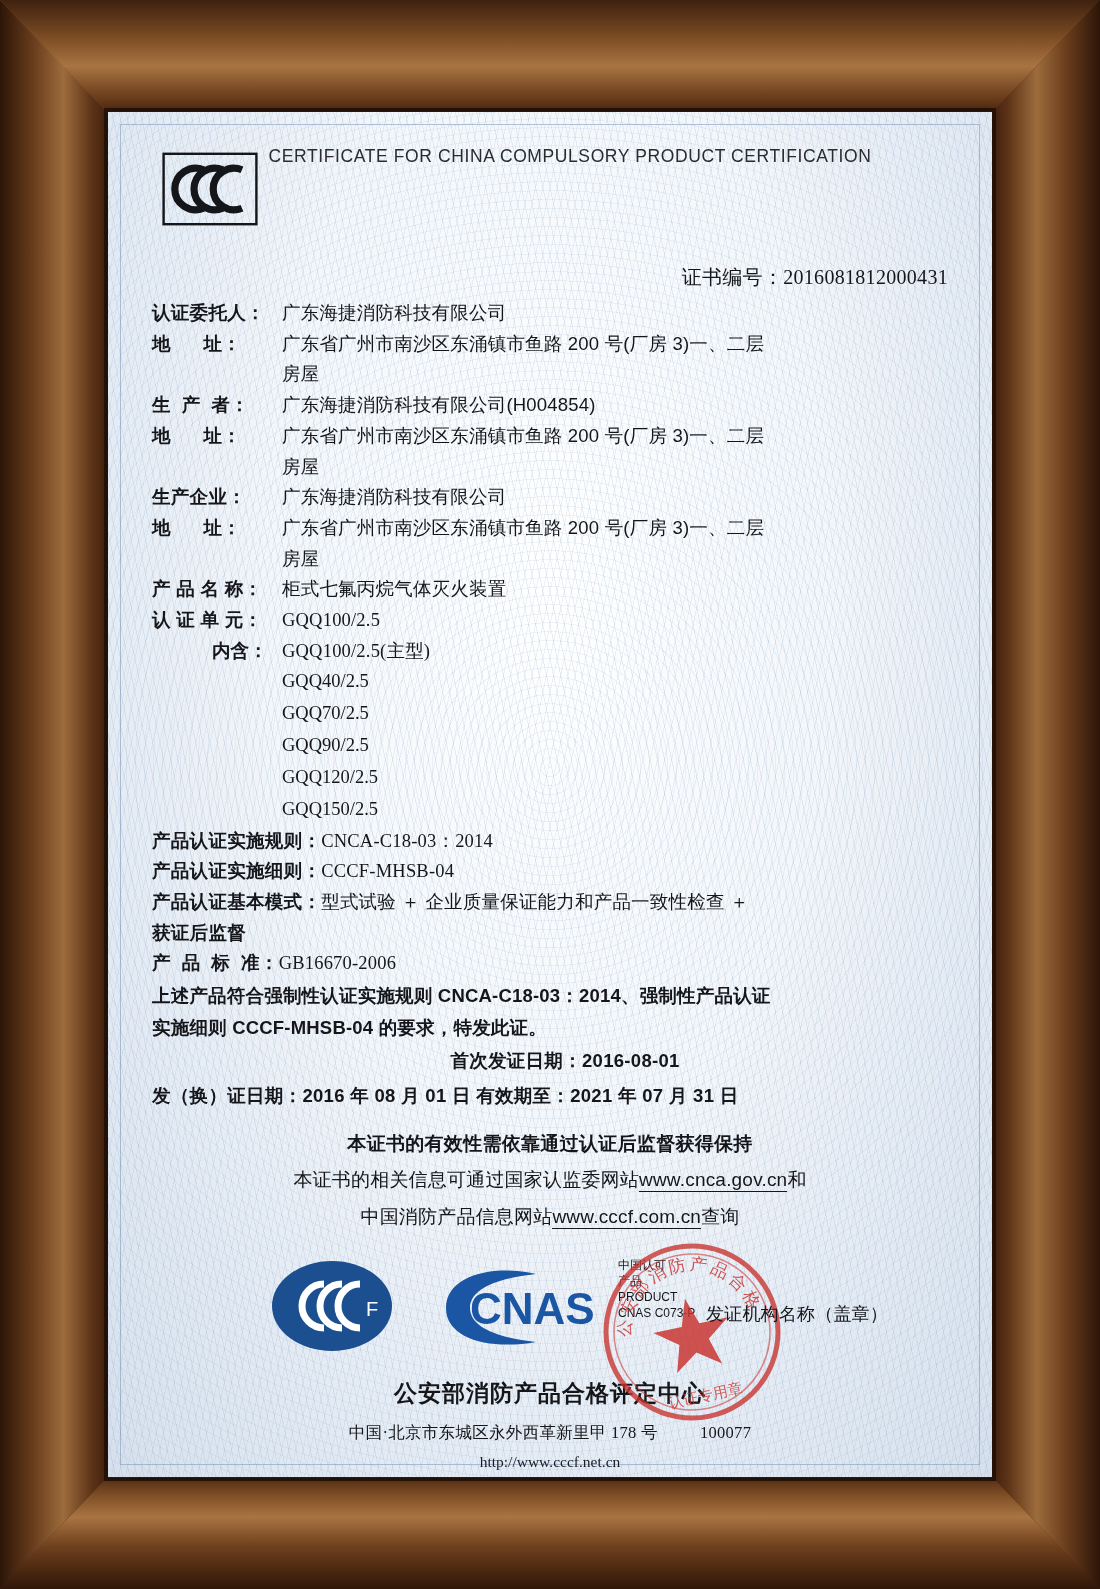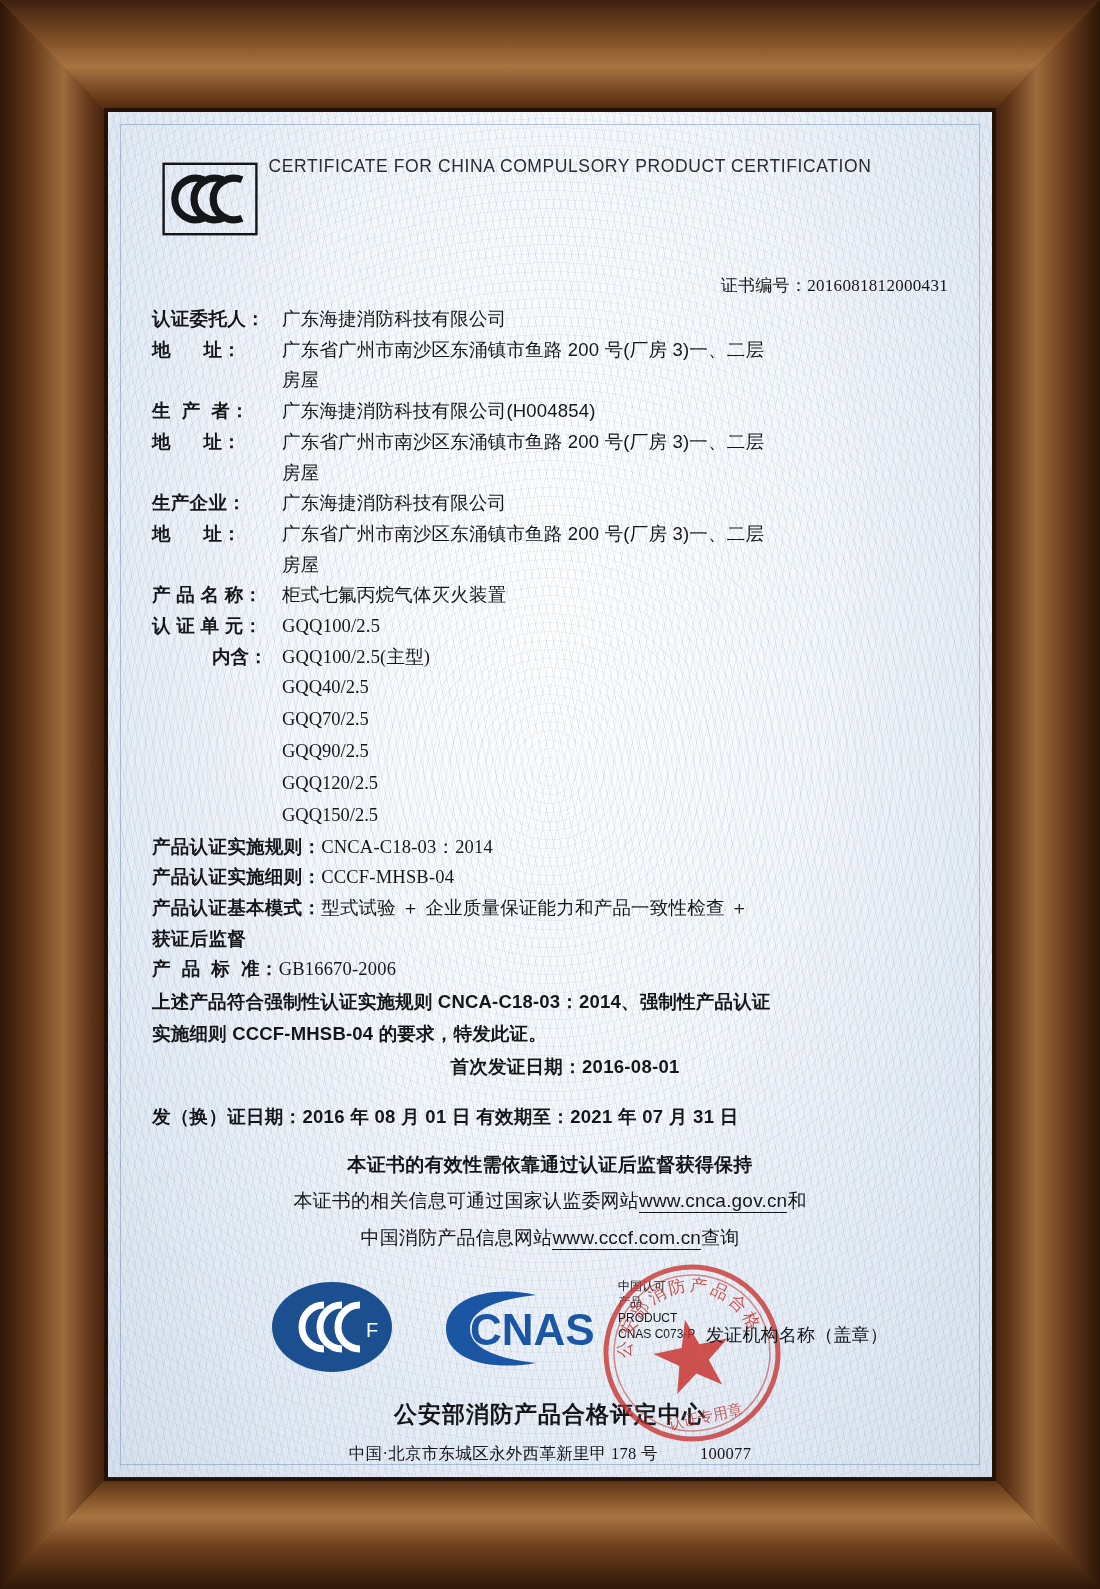--- a/index.html
+++ b/index.html
@@ -121,25 +121,25 @@
     font-size: 29px;
     letter-spacing: 2px;
     color: #1b1c20;
     padding-top: 8px;
   }
   .title-en {
     font-family: "Liberation Sans", sans-serif;
     font-size: 17.5px;
     letter-spacing: .6px;
     color: #2a2b30;
-    margin-top: 14px;
+    margin-top: 4px;
   }
   .cert-no {
     text-align: right;
-    font-size: 17px;
+    font-size: 20px;
     margin-top: 14px;
     letter-spacing: .3px;
   }
 
   
   .rows {
     margin-top: 7px;
     font-size: 18.5px;
     line-height: 1.66;
   }
@@ -200,21 +200,21 @@
     font-weight: bold;
     font-size: 18.5px;
     margin-top: 4px;
     letter-spacing: .3px;
     padding-left: 30px;
   }
   .issue-line {
     font-family: "Liberation Sans", sans-serif;
     font-weight: bold;
     font-size: 18.5px;
-    margin-top: 19px;
+    margin-top: 4px;
     letter-spacing: .3px;
   }
   .valid-note {
     text-align: center;
     font-family: "Liberation Sans", sans-serif;
     font-weight: bold;
     font-size: 19px;
     margin-top: 16px;
     letter-spacing: .3px;
   }

